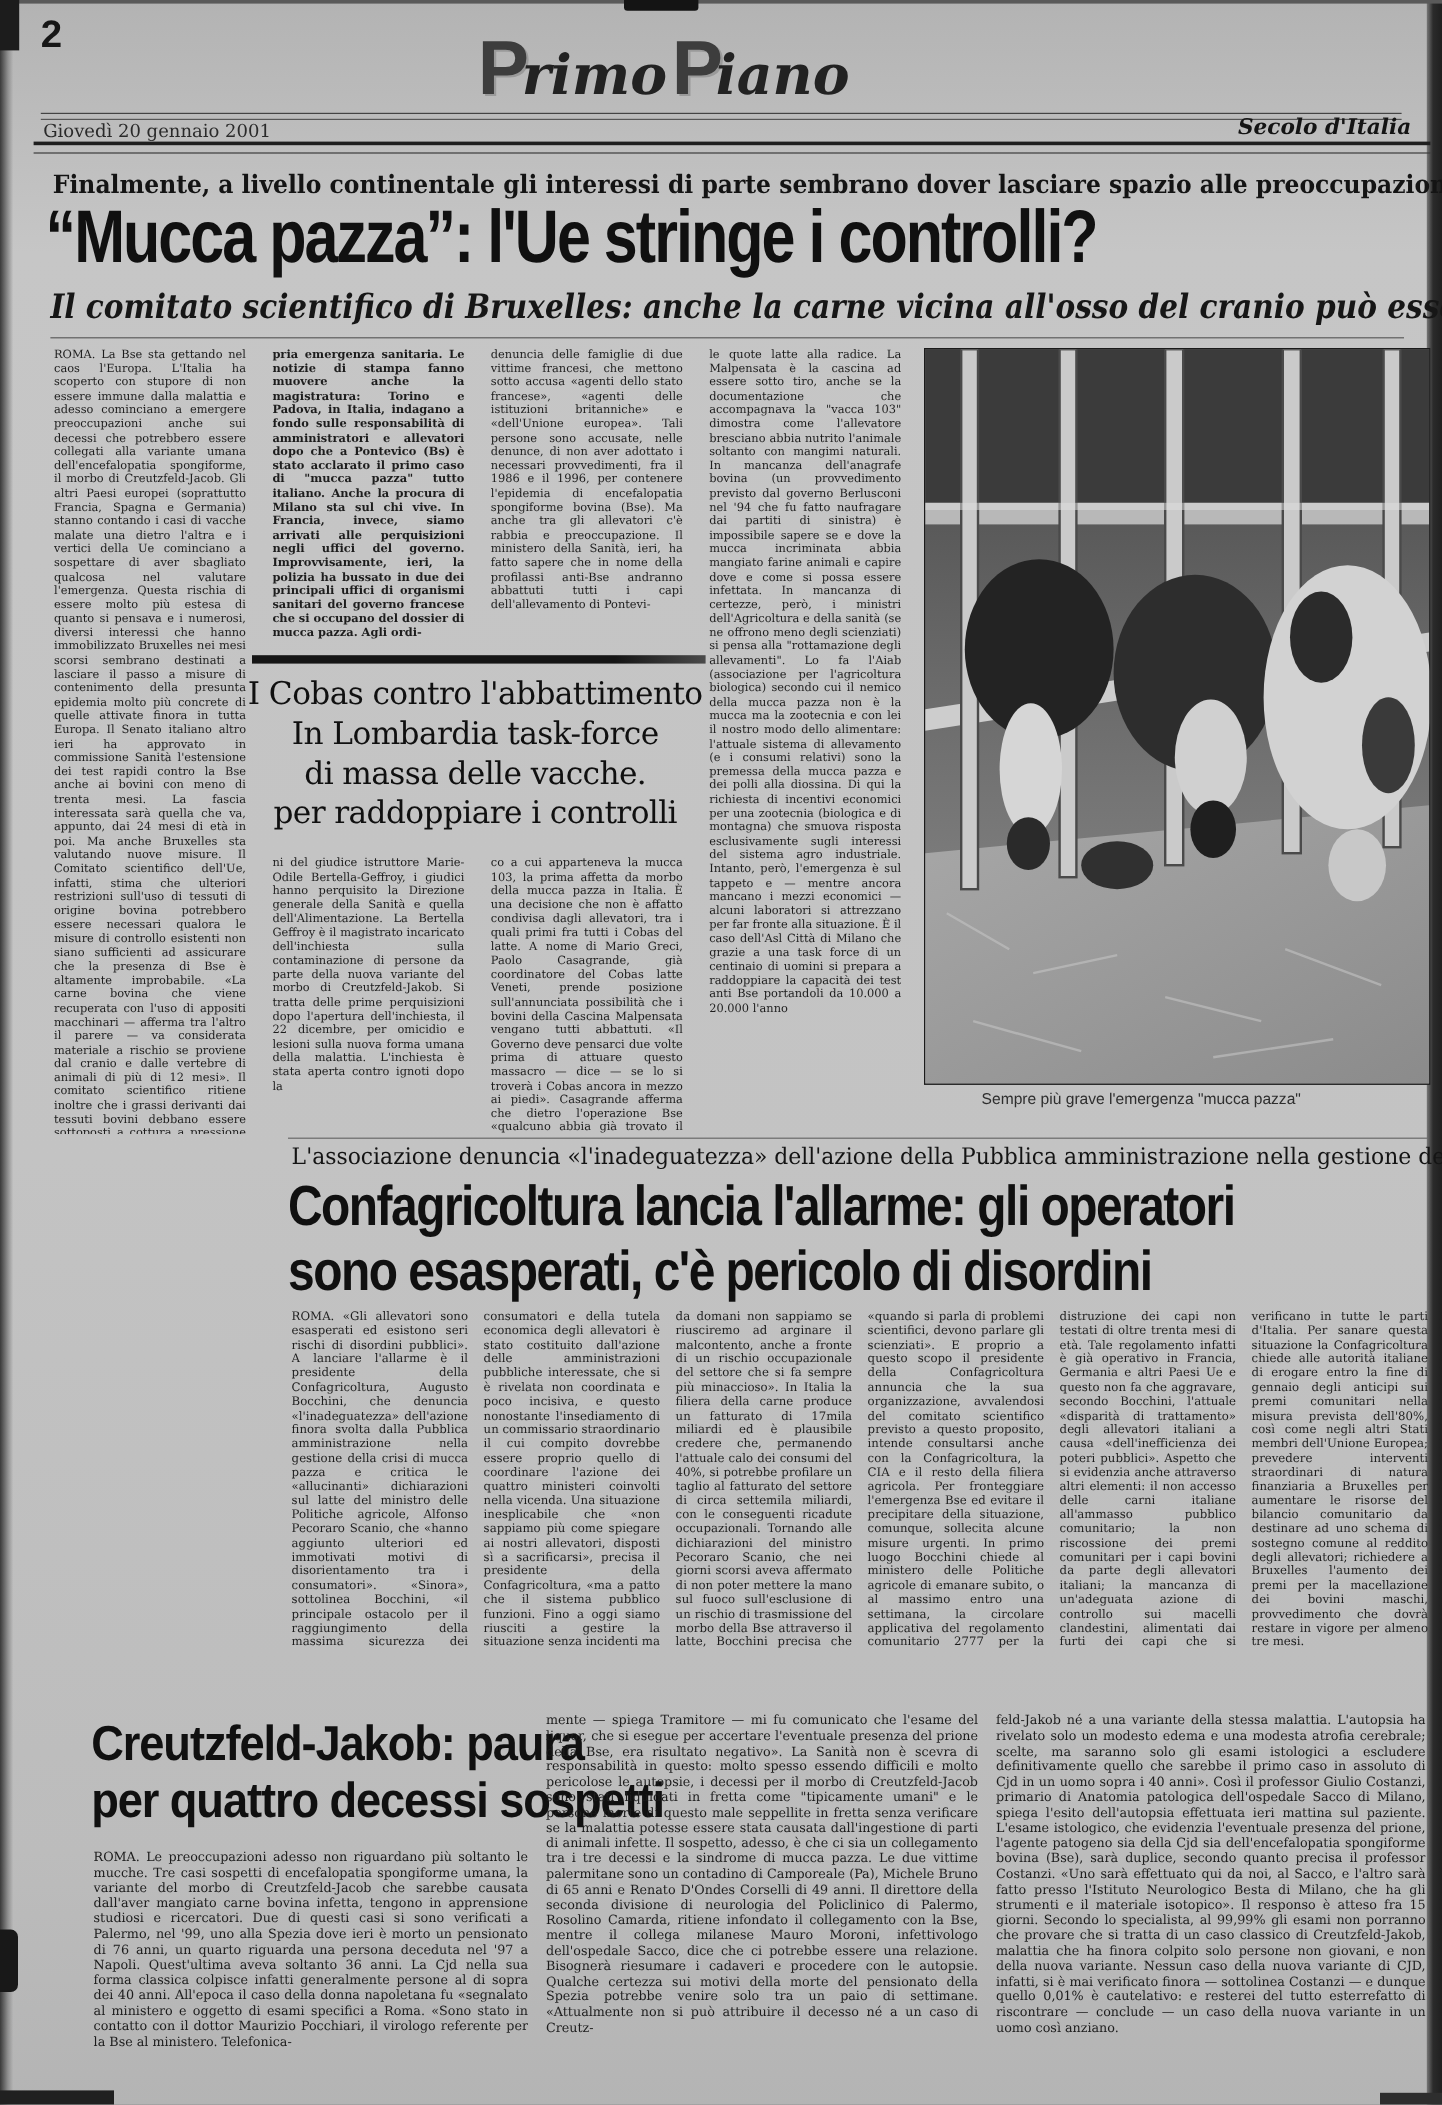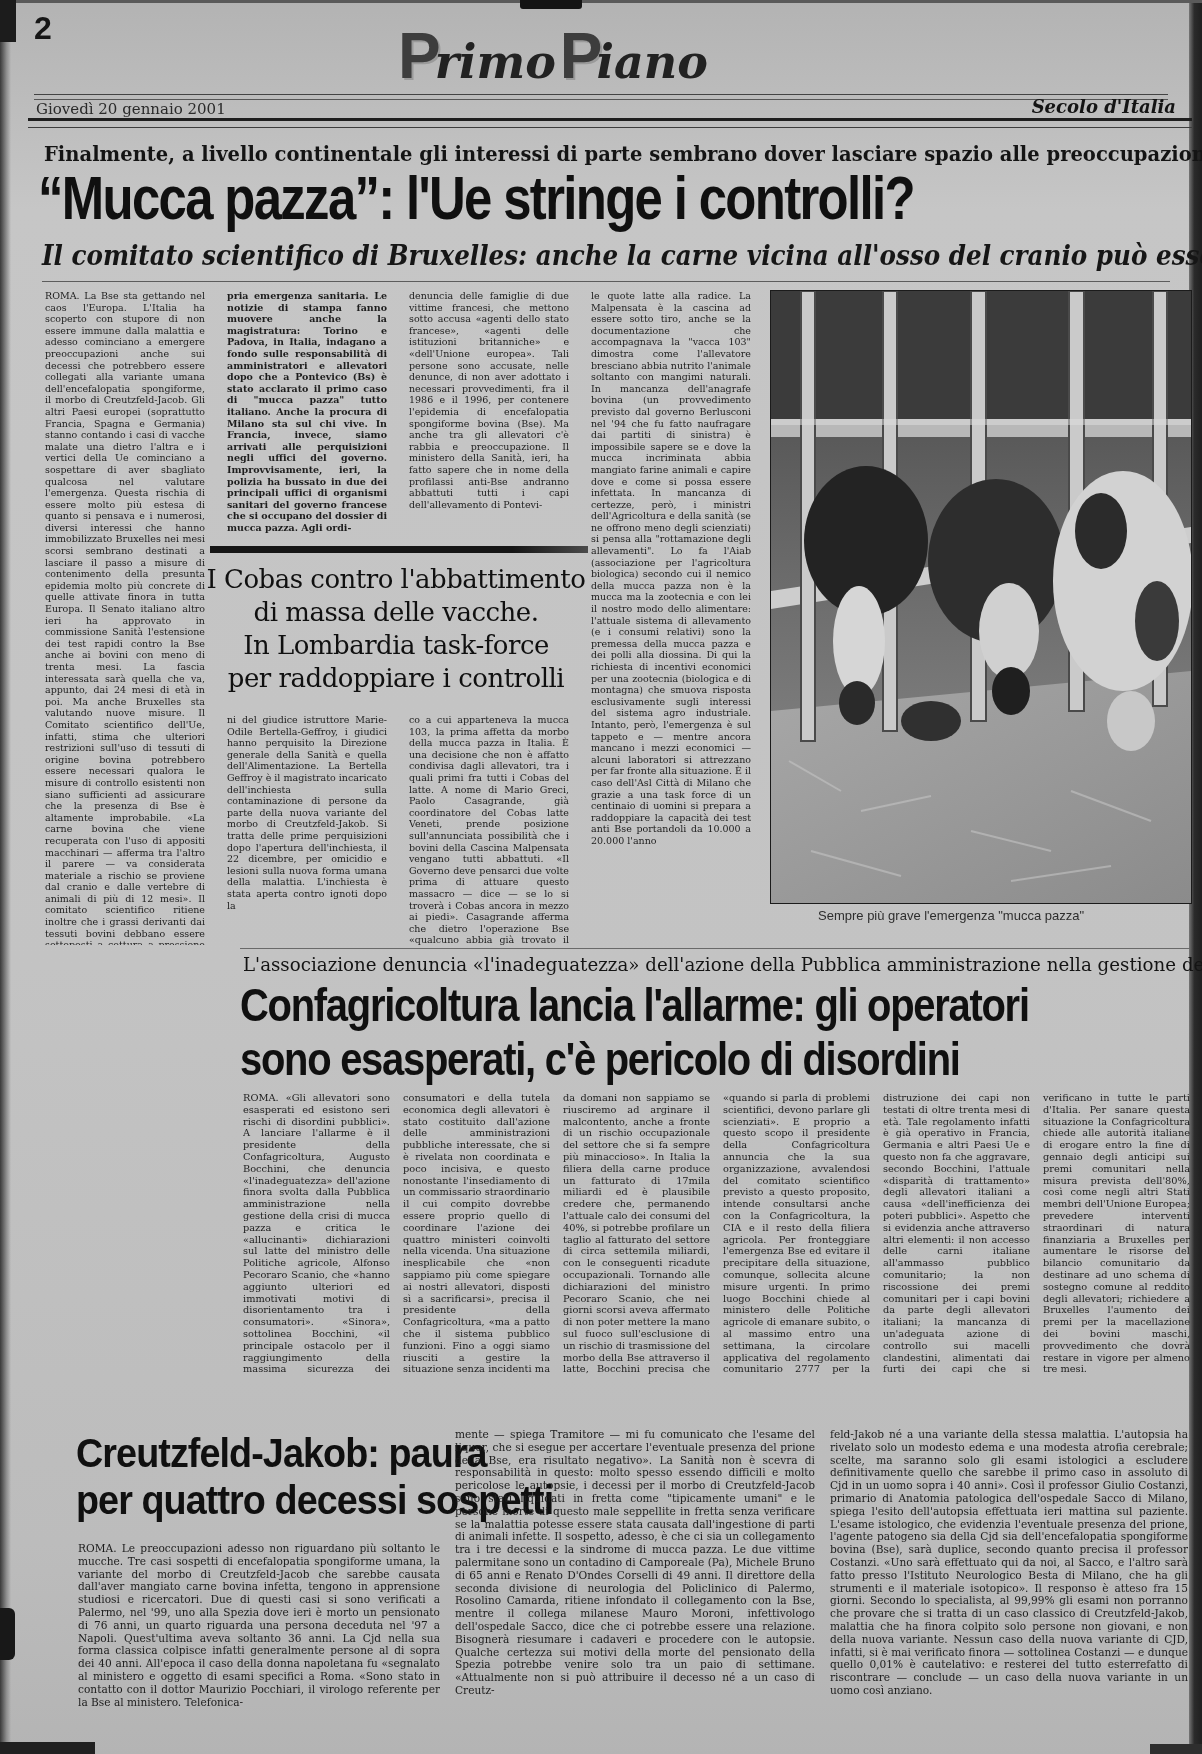--- a/index.html
+++ b/index.html
@@ -97,22 +97,22 @@
   <div class="col c1">ROMA. La Bse sta gettando nel caos l'Europa. L'Italia ha scoperto con stupore di non essere immune dalla malattia e adesso cominciano a emergere preoccupazioni anche sui decessi che potrebbero essere collegati alla variante umana dell'encefalopatia spongiforme, il morbo di Creutzfeld-Jacob. Gli altri Paesi europei (soprattutto Francia, Spagna e Germania) stanno contando i casi di vacche malate una dietro l'altra e i vertici della Ue cominciano a sospettare di aver sbagliato qualcosa nel valutare l'emergenza. Questa rischia di essere molto più estesa di quanto si pensava e i numerosi, diversi interessi che hanno immobilizzato Bruxelles nei mesi scorsi sembrano destinati a lasciare il passo a misure di contenimento della presunta epidemia molto più concrete di quelle attivate finora in tutta Europa. Il Senato italiano altro ieri ha approvato in commissione Sanità l'estensione dei test rapidi contro la Bse anche ai bovini con meno di trenta mesi. La fascia interessata sarà quella che va, appunto, dai 24 mesi di età in poi. Ma anche Bruxelles sta valutando nuove misure. Il Comitato scientifico dell'Ue, infatti, stima che ulteriori restrizioni sull'uso di tessuti di origine bovina potrebbero essere necessari qualora le misure di controllo esistenti non siano sufficienti ad assicurare che la presenza di Bse è altamente improbabile. «La carne bovina che viene recuperata con l'uso di appositi macchinari — afferma tra l'altro il parere — va considerata materiale a rischio se proviene dal cranio e dalle vertebre di animali di più di 12 mesi». Il comitato scientifico ritiene inoltre che i grassi derivanti dai tessuti bovini debbano essere sottoposti a cottura a pressione per minimizzare i rischi di infettività da Bse prima di essere usati per mangimi destinati agli animali. L'opinione del Comitato — sotto pagine altamente tecniche — risponde ad una serie di quesiti formulati dai ministri dell'Agricoltura dell'Ue nella riunione del 4 dicembre scorso, riguardanti la sicurezza di certi tessuti bovini e prodotti di origine animale che possono presentare un rischio BSE. La Commissione Ue valuterà nel prossimo futuro, sulla base delle argomentazioni degli esperti, se proporre ulteriori provvedimenti. Insomma, l'allentamento e il tutto sotto controllo con il quale i ministri dell'Agricoltura europei salutarono le decisioni del comitato scientifico a fine novembre sono molto lontane: quella che si prospetta adesso è una vera e pro-</div>
   <div class="col c2a">pria emergenza sanitaria. Le notizie di stampa fanno muovere anche la magistratura: Torino e Padova, in Italia, indagano a fondo sulle responsabilità di amministratori e allevatori dopo che a Pontevico (Bs) è stato acclarato il primo caso di "mucca pazza" tutto italiano. Anche la procura di Milano sta sul chi vive. In Francia, invece, siamo arrivati alle perquisizioni negli uffici del governo. Improvvisamente, ieri, la polizia ha bussato in due dei principali uffici di organismi sanitari del governo francese che si occupano del dossier di mucca pazza. Agli ordi-</div>
   <div class="col c2b">ni del giudice istruttore Marie-Odile Bertella-Geffroy, i giudici hanno perquisito la Direzione generale della Sanità e quella dell'Alimentazione. La Bertella Geffroy è il magistrato incaricato dell'inchiesta sulla contaminazione di persone da parte della nuova variante del morbo di Creutzfeld-Jakob. Si tratta delle prime perquisizioni dopo l'apertura dell'inchiesta, il 22 dicembre, per omicidio e lesioni sulla nuova forma umana della malattia. L'inchiesta è stata aperta contro ignoti dopo la</div>
   <div class="col c3a">denuncia delle famiglie di due vittime francesi, che mettono sotto accusa «agenti dello stato francese», «agenti delle istituzioni britanniche» e «dell'Unione europea». Tali persone sono accusate, nelle denunce, di non aver adottato i necessari provvedimenti, fra il 1986 e il 1996, per contenere l'epidemia di encefalopatia spongiforme bovina (Bse). Ma anche tra gli allevatori c'è rabbia e preoccupazione. Il ministero della Sanità, ieri, ha fatto sapere che in nome della profilassi anti-Bse andranno abbattuti tutti i capi dell'allevamento di Pontevi-</div>
   <div class="col c3b">co a cui apparteneva la mucca 103, la prima affetta da morbo della mucca pazza in Italia. È una decisione che non è affatto condivisa dagli allevatori, tra i quali primi fra tutti i Cobas del latte. A nome di Mario Greci, Paolo Casagrande, già coordinatore del Cobas latte Veneti, prende posizione sull'annunciata possibilità che i bovini della Cascina Malpensata vengano tutti abbattuti. «Il Governo deve pensarci due volte prima di attuare questo massacro — dice — se lo si troverà i Cobas ancora in mezzo ai piedi». Casagrande afferma che dietro l'operazione Bse «qualcuno abbia già trovato il rimedio per togliersi dai piedi il problema delle quote latte. Come? risolto per il futuro "il ma-</div>
   <div class="col c4">le quote latte alla radice. La Malpensata è la cascina ad essere sotto tiro, anche se la documentazione che accompagnava la "vacca 103" dimostra come l'allevatore bresciano abbia nutrito l'animale soltanto con mangimi naturali. In mancanza dell'anagrafe bovina (un provvedimento previsto dal governo Berlusconi nel '94 che fu fatto naufragare dai partiti di sinistra) è impossibile sapere se e dove la mucca incriminata abbia mangiato farine animali e capire dove e come si possa essere infettata. In mancanza di certezze, però, i ministri dell'Agricoltura e della sanità (se ne offrono meno degli scienziati) si pensa alla "rottamazione degli allevamenti". Lo fa l'Aiab (associazione per l'agricoltura biologica) secondo cui il nemico della mucca pazza non è la mucca ma la zootecnia e con lei il nostro modo dello alimentare: l'attuale sistema di allevamento (e i consumi relativi) sono la premessa della mucca pazza e dei polli alla diossina. Di qui la richiesta di incentivi economici per una zootecnia (biologica e di montagna) che smuova risposta esclusivamente sugli interessi del sistema agro industriale. Intanto, però, l'emergenza è sul tappeto e — mentre ancora mancano i mezzi economici — alcuni laboratori si attrezzano per far fronte alla situazione. È il caso dell'Asl Città di Milano che grazie a una task force di un centinaio di uomini si prepara a raddoppiare la capacità dei test anti Bse portandoli da 10.000 a 20.000 l'anno</div>
 
   <div class="abs inset-box">
     <div class="inset-bar"></div>
     <div class="inset-line">I Cobas contro l'abbattimento</div>
+    <div class="inset-line">In Lombardia task-force</div>
     <div class="inset-line">di massa delle vacche.</div>
-    <div class="inset-line">In Lombardia task-force</div>
     <div class="inset-line">per raddoppiare i controlli</div>
   </div>
 
   <div class="abs photo">
     <svg width="420" height="612" viewBox="0 0 420 612" xmlns="http://www.w3.org/2000/svg">
       <defs>
         <linearGradient id="bg" x1="0" y1="0" x2="0" y2="1">
           <stop offset="0" stop-color="#474747"></stop>
             <stop offset="0.45" stop-color="#6a6a6a"></stop>
             <stop offset="1" stop-color="#8f8f8f"></stop>

